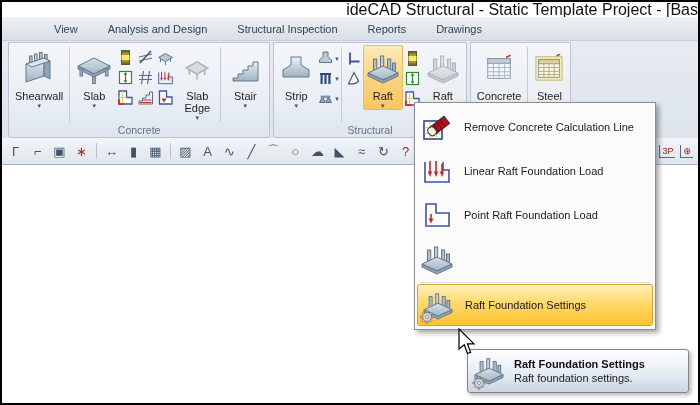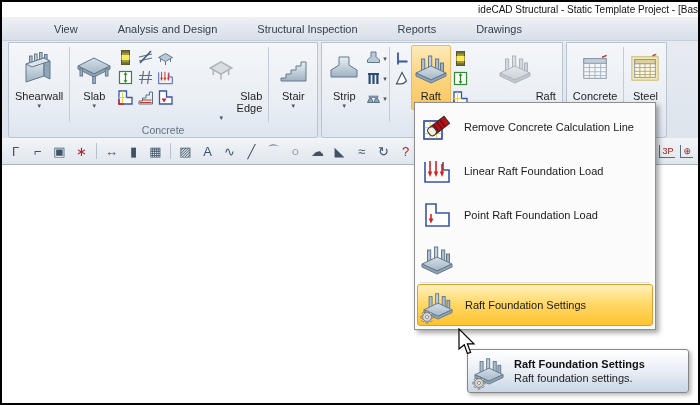--- a/index.html
+++ b/index.html
@@ -3,39 +3,39 @@
 <meta charset="utf-8">
 <style>
   html,body{margin:0;padding:0;}
   body{
     width:700px;height:405px;box-sizing:border-box;border:2px solid #000;
     position:relative;overflow:hidden;background:#fff;
     font-family:"Liberation Sans",sans-serif;-webkit-font-smoothing:antialiased;
   }
   svg{overflow:visible;display:block;}
   
-  .titlebar{height:15px;background:#fff;font-size:10px;color:#111;
+  .titlebar{height:15px;background:#fff;font-size:16px;color:#111;
     text-align:right;white-space:nowrap;overflow:hidden;line-height:15px;}
   
   .tabs{height:23px;background:linear-gradient(#eef1f5,#d8dfe8);
     border-bottom:1px solid #c6cfd9;display:flex;align-items:center;
-    gap:40px;padding-left:52px;font-size:11px;color:#33404e;}
+    gap:30px;padding-left:52px;font-size:11px;color:#33404e;}
   .tab{cursor:default;}
   
   .ribbon{height:96px;background:linear-gradient(#e7ebf1,#dde4ec);
     display:flex;gap:3px;padding:1px 0 0 6px;position:relative;}
   .group{border:1px solid #bac4d1;border-radius:0 0 3px 3px;
     background:linear-gradient(#f4f6f9,#e9eef4 65%,#dde5ef);
     display:flex;flex-direction:column;}
   .gbody{flex:1;display:flex;align-items:flex-start;padding:2px 2px 0 2px;}
   .glabel{height:13px;text-align:center;font-size:10.5px;color:#66717f;line-height:12px;}
   .bigbtn{display:flex;flex-direction:column;align-items:center;
     font-size:11px;color:#1e1e1e;padding:1px 4px;border-radius:2px;line-height:12px;}
   .bigbtn .bicon{height:44px;display:flex;align-items:center;justify-content:center;}
-  .wraplbl{text-align:right;margin-left:48px;}
+  .wraplbl{text-align:center;}
   .arrow{font-size:7px;color:#49535f;line-height:7px;}
   .bigbtn.active{background:linear-gradient(#fdeab8,#fbd584 45%,#f9c75f);
     border:1px solid #ecba5f;padding:0 3px;}
   .vsep{width:1px;background:#c2cbd6;margin:2px 2px;align-self:stretch;}
   .minigrid{display:grid;grid-template-columns:repeat(3,20px);grid-auto-rows:20px;margin-top:3px;}
   .mini{width:19px;height:19px;display:flex;align-items:center;justify-content:center;}
   .minicol{display:flex;flex-direction:column;margin-top:3px;}
   .minirow{display:flex;align-items:center;height:20px;}
   .i17{width:17px;height:17px;}
   .grayed{opacity:.5;filter:grayscale(55%);}

